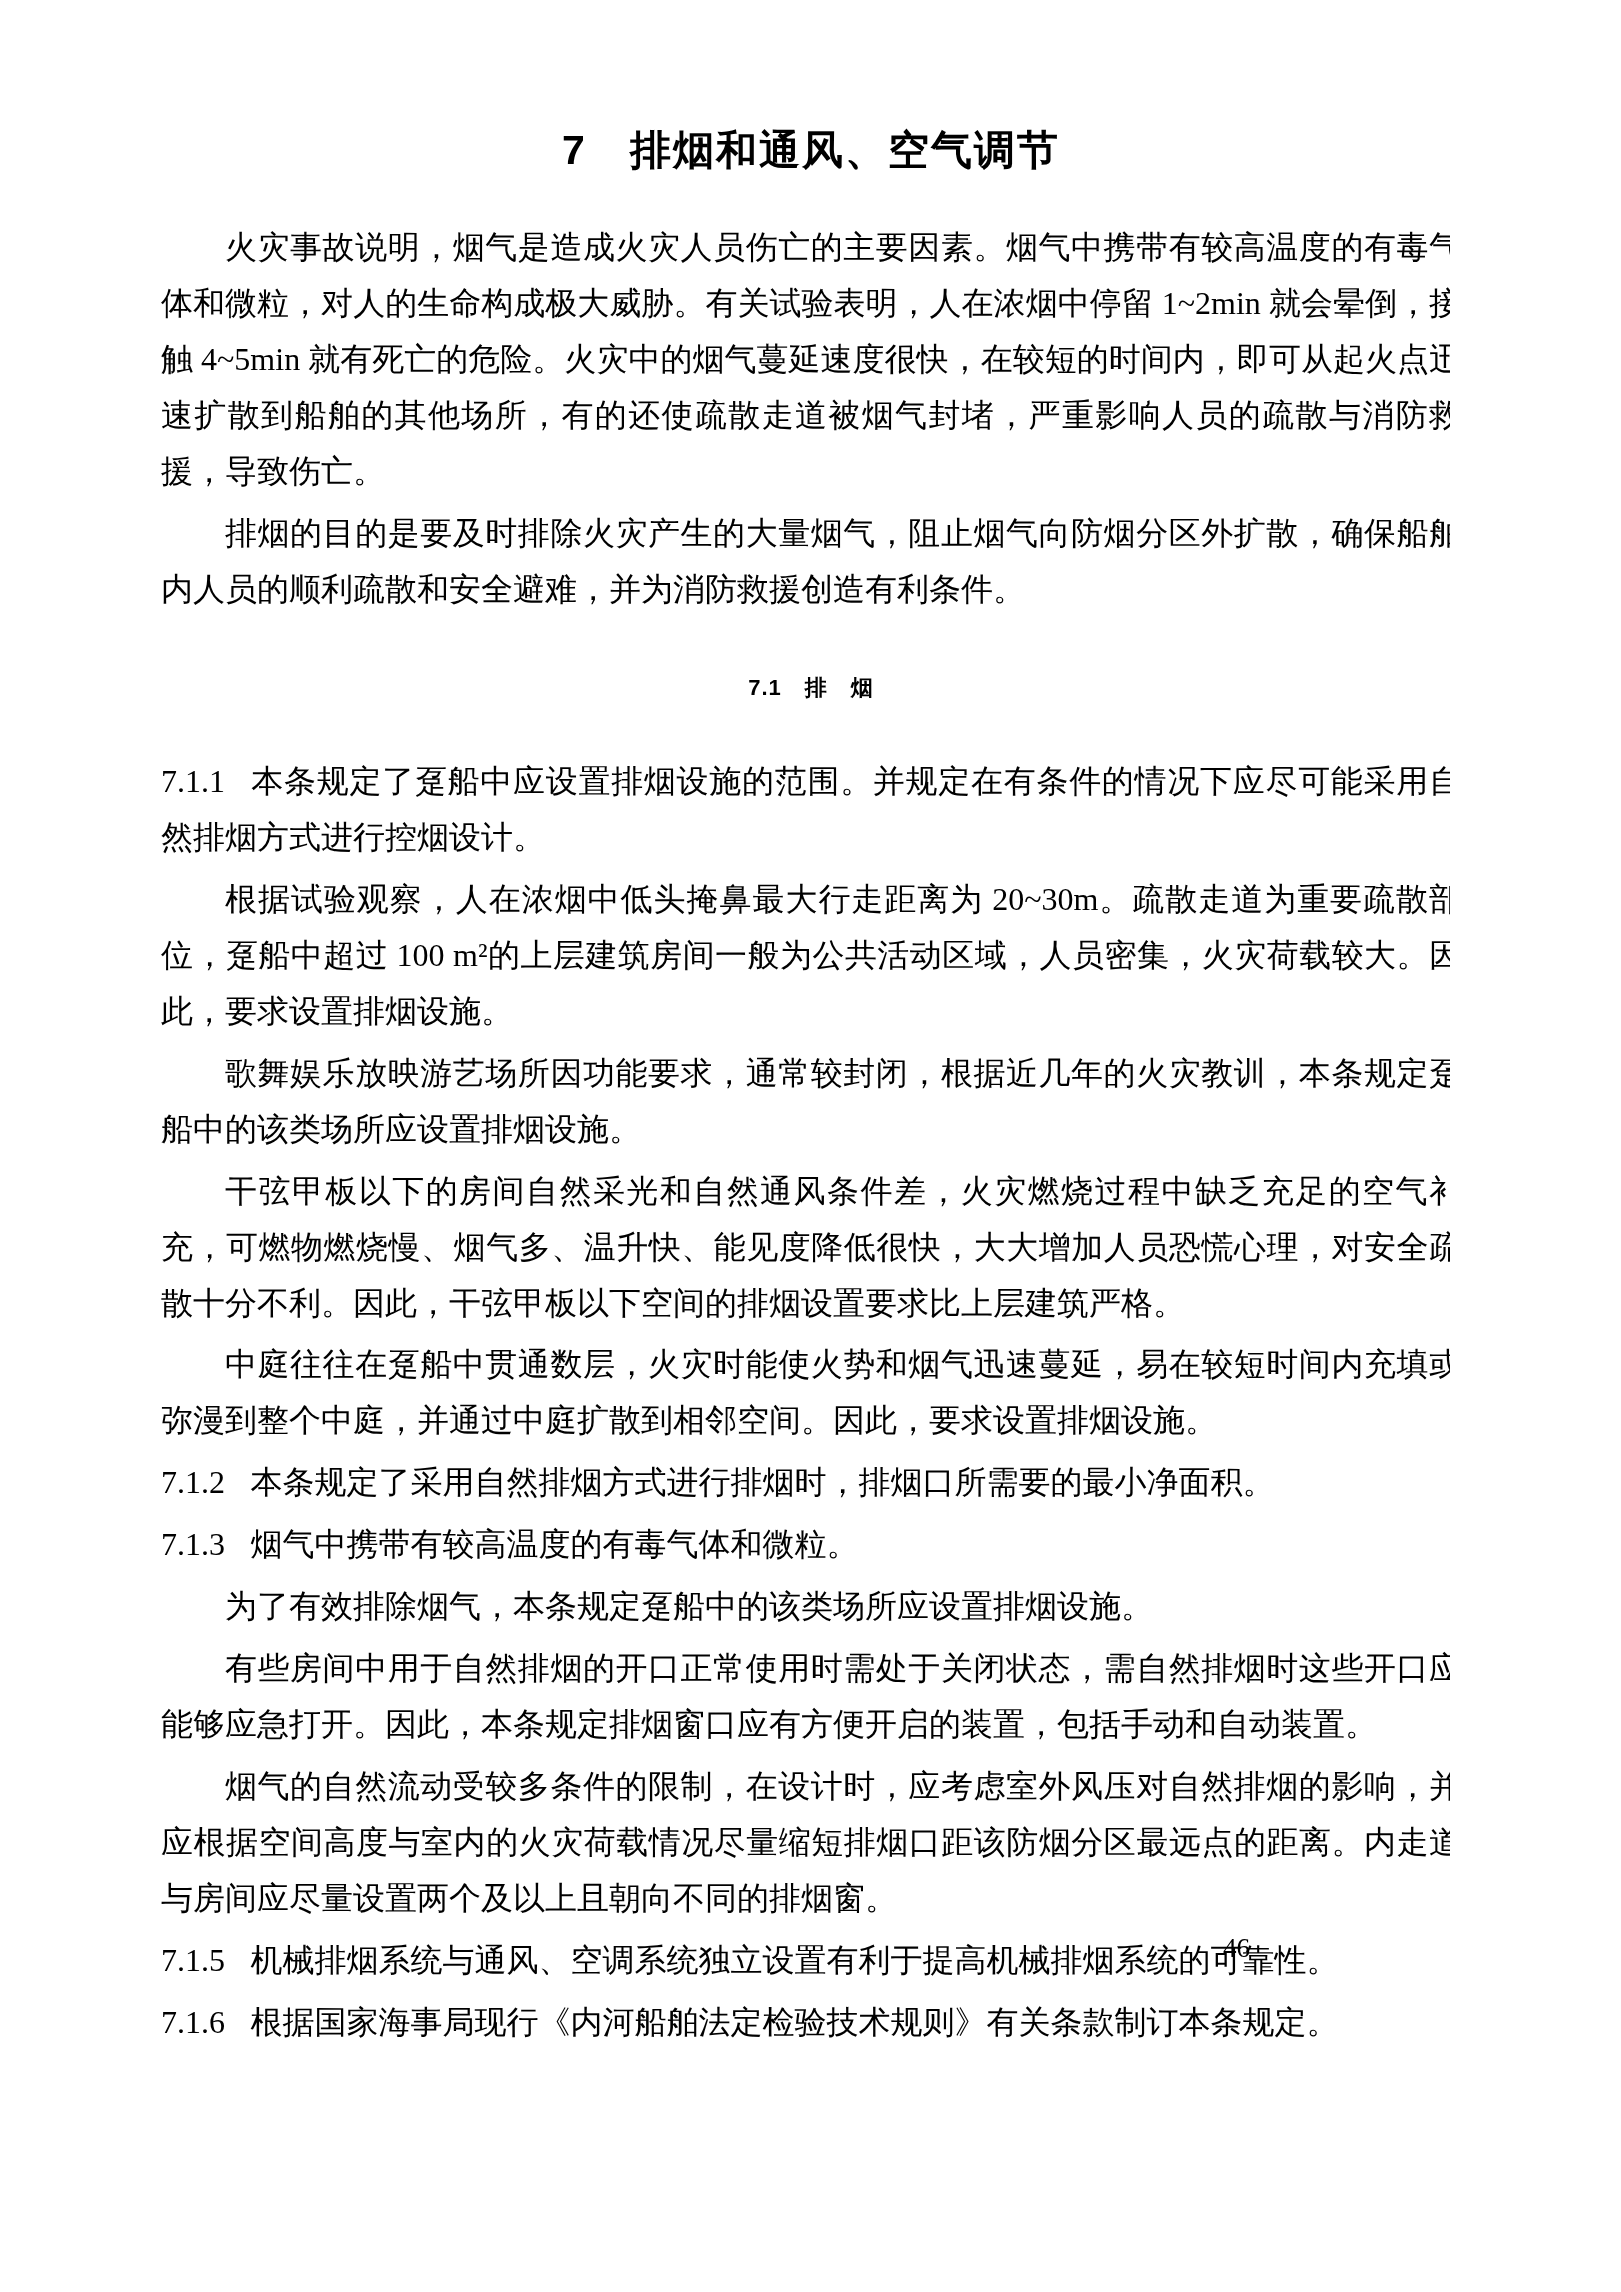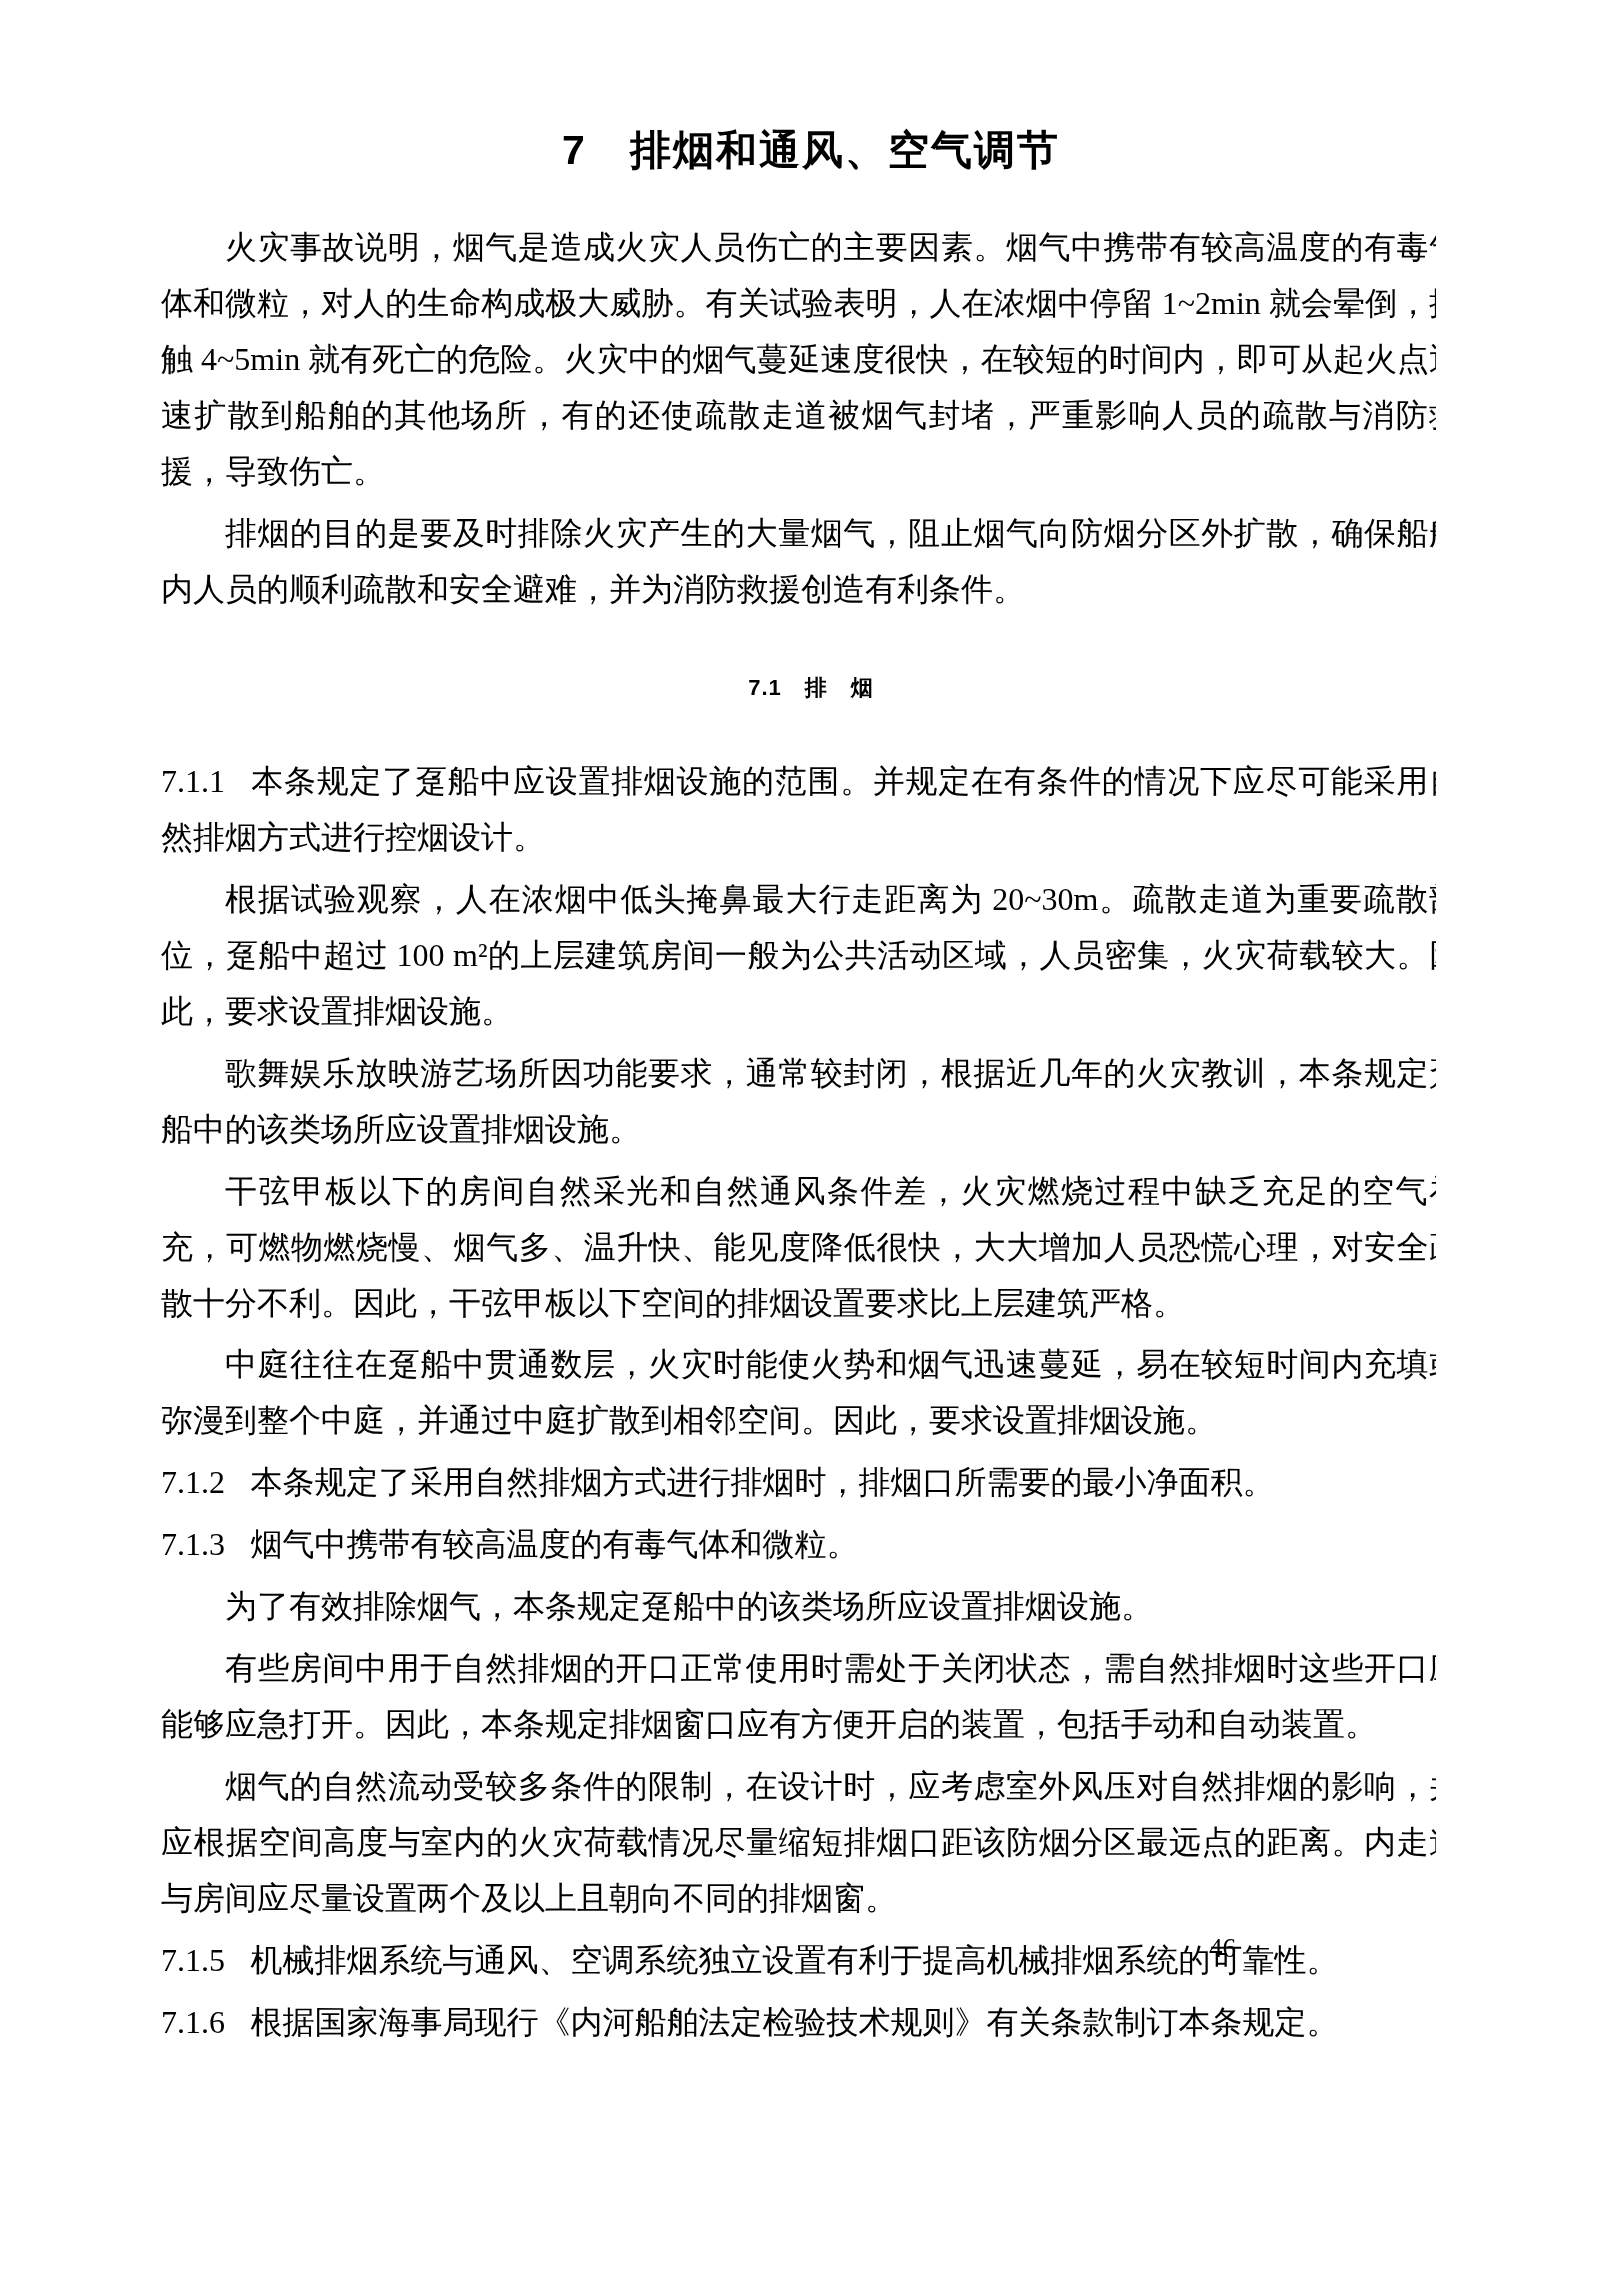--- a/index.html
+++ b/index.html
@@ -8,20 +8,21 @@
     background: #ffffff;
   }
   .page {
     position: relative;
     width: 1436px;
     height: 2293px;
     background: #ffffff;
     overflow: hidden;
     font-family: "Liberation Serif", "DejaVu Serif", serif;
     color: #000000;
+    padding-left: 14px;
   }
   .content {
     position: absolute;
     left: 161px;
     top: 123px;
     width: 1300px;
   }
   .doc-title {
     font-family: "Liberation Sans", "DejaVu Sans", sans-serif;
     font-weight: 700;

